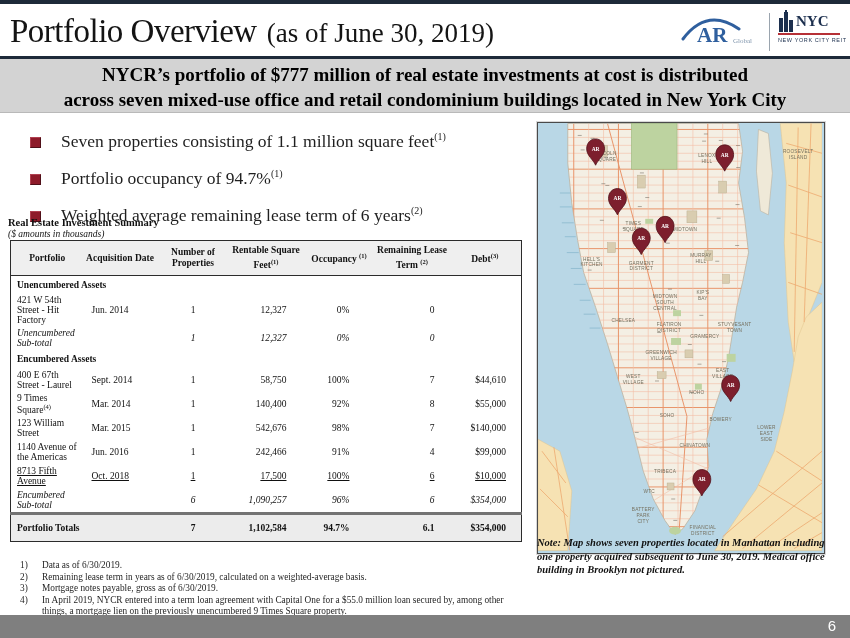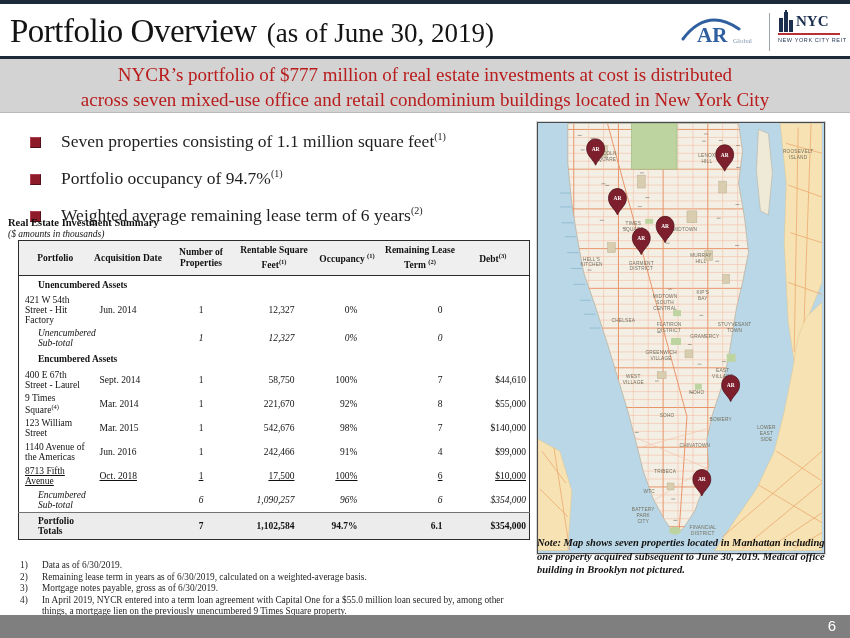--- a/index.html
+++ b/index.html
@@ -23,55 +23,55 @@
   .nyc-logo{position:relative;width:64px;height:44px;}
   .nyc-row{display:flex;align-items:flex-end;}
   .nyc-text{font-size:15px;font-weight:bold;color:#1c2f4e;line-height:22px;margin-left:2px;font-family:"Liberation Serif",serif;}
   .nyc-rule{height:2px;background:#b63036;margin-top:1px;width:62px;}
   .nyc-sub{font-size:5.5px;letter-spacing:0.6px;color:#1c2f4e;margin-top:2px;white-space:nowrap;font-family:"Liberation Sans",sans-serif;}
   
   .banner{
     position:absolute;left:0;top:59px;width:850px;height:53px;background:#d3d3d3;
     border-bottom:1px solid #b9b9b9;text-align:center;
   }
-  .banner div{font-size:19px;font-weight:normal;color:#b91c1c;line-height:25px;}
+  .banner div{font-size:19px;font-weight:bold;color:#000000;line-height:25px;}
   .banner div:first-child{margin-top:3px;}
   
   .bullets{position:absolute;left:30px;top:131px;width:500px;text-align:center;}
   .bullet-row{display:flex;align-items:flex-start;margin-bottom:15px;height:22px;}
   .bullet-sq{
     width:9px;height:9px;margin-top:6px;flex:0 0 9px;background:#8e1b2a;
     border-top:1px solid #b04050;border-left:1px solid #b04050;
     border-right:1px solid #4f1019;border-bottom:1px solid #4f1019;
   }
   .bullet-text{margin-left:20px;font-size:17.5px;color:#1f1f1f;}
   .bullet-text sup{font-size:10px;}
   
   .tbl-title{position:absolute;left:8px;top:217px;font-size:10.5px;font-weight:bold;color:#111;}
   .tbl-subtitle{position:absolute;left:8px;top:229px;font-size:9.5px;font-style:italic;color:#111;}
   
-  .tbl-wrap{position:absolute;left:18px;top:240px;}
+  .tbl-wrap{position:absolute;left:10px;top:240px;}
   table{border-collapse:collapse;table-layout:fixed;width:512px;font-size:9.5px;color:#111;
         border:1px solid #2b2b2b;background:#fff;}
   th{background:#efefef;border-bottom:1px solid #2b2b2b;font-weight:bold;
      text-align:center;vertical-align:middle;padding:3px 1px;height:28px;line-height:11px;}
   th sup,td sup{font-size:6.5px;}
   td{padding:1px 3px;vertical-align:middle;}
   tr.r-section td{font-weight:bold;height:16px;padding-left:2px;}
   tr.r-data td{height:22px;}
   tr.r-subtotal td{font-style:italic;height:22px;}
-  tr.r-total td{font-weight:bold;background:#ececec;border-top:1px solid #737373;height:24px;}
+  tr.r-total td{font-weight:bold;background:#ececec;border-top:3px solid #737373;height:24px;}
   td.c0{text-align:left;padding-left:6px;}
-  tr.r-section td.c0, tr.r-subtotal td.c0, tr.r-total td.c0{padding-left:19px;}
+  tr.r-section td.c0, tr.r-subtotal td.c0, tr.r-total td.c0{padding-left:6px;}
   td.c1{text-align:left;padding-left:8px;}
   td.c2{text-align:center;}
   td.c3{text-align:right;padding-right:16px;}
   td.c4{text-align:right;padding-right:26px;}
   td.c5{text-align:right;padding-right:14px;}
-  td.c6{text-align:right;padding-right:3px;}
+  td.c6{text-align:right;padding-right:15px;}
   .u{text-decoration:underline;}
   
   .footnotes{position:absolute;left:20px;top:560px;width:505px;font-size:9.3px;line-height:11.5px;color:#1f1f1f;}
   .fn{display:flex;}
   .fn-num{flex:0 0 22px;}
   .fn-text{flex:1;}
   
   .map-box{position:absolute;left:537px;top:122px;width:286px;height:430px;
            border:1px solid #4a4a4a;box-shadow:0 0 0 1px #d8d8d8;background:#b9d7e6;}
   .map-box svg{display:block;}
@@ -185,21 +185,21 @@
           <td class="c2"><span>1</span></td>
           <td class="c3"><span>58,750</span></td>
           <td class="c4"><span>100%</span></td>
           <td class="c5"><span>7</span></td>
           <td class="c6"><span>$44,610</span></td>
         </tr>
         <tr class="r-data">
           <td class="c0"><span>9 Times Square</span><sup>(4)</sup></td>
           <td class="c1"><span>Mar. 2014</span></td>
           <td class="c2"><span>1</span></td>
-          <td class="c3"><span>221,670</span></td>
+          <td class="c3"><span>140,400</span></td>
           <td class="c4"><span>92%</span></td>
           <td class="c5"><span>8</span></td>
           <td class="c6"><span>$55,000</span></td>
         </tr>
         <tr class="r-data">
           <td class="c0"><span>123 William Street</span></td>
           <td class="c1"><span>Mar. 2015</span></td>
           <td class="c2"><span>1</span></td>
           <td class="c3"><span>542,676</span></td>
           <td class="c4"><span>98%</span></td>

